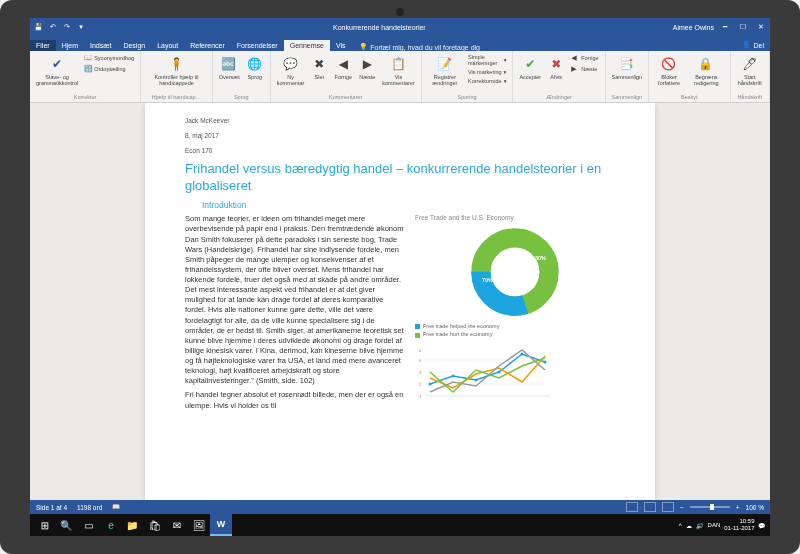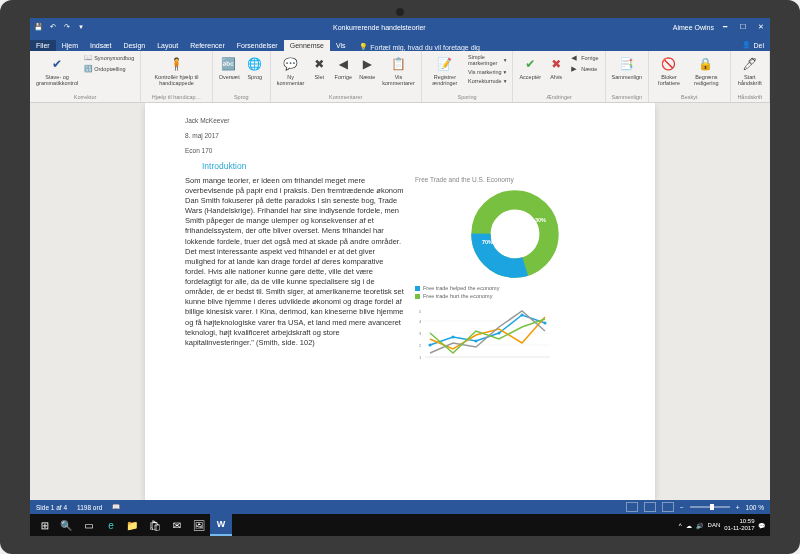--- a/index.html
+++ b/index.html
@@ -267,25 +267,27 @@
         </div>
         <div class="group-label">Håndskrift</div>
       </div>
     </div>
 
     <div class="doc-area">
       <div class="page">
         <div class="meta">Jack McKeever</div>
         <div class="meta">8. maj 2017</div>
         <div class="meta">Econ 170</div>
+        <div class="doc-title-h">Frihandel versus bæredygtig handel – konkurrerende handelsteorier i en globaliseret</div>
         <div class="section-h">Introduktion</div>
         <div class="two-col">
           <div class="col-text">
             <p>Som mange teorier, er ideen om frihandel meget mere overbevisende på papir end i praksis. Den fremtrædende økonom Dan Smith fokuserer på dette paradoks i sin seneste bog, Trade Wars (Handelskrige). Frihandel har sine indlysende fordele, men Smith påpeger de mange ulemper og konsekvenser af et frihandelssystem, der ofte bliver overset. Mens frihandel har lokkende fordele, truer det også med at skade på andre områder.</p>
             <p>Det mest interessante aspekt ved frihandel er at det giver mulighed for at lande kan drage fordel af deres komparative fordel. Hvis alle nationer kunne gøre dette, ville det være fordelagtigt for alle, da de ville kunne specialisere sig i de områder, de er bedst til. Smith siger, at amerikanerne teoretisk set kunne blive hjemme i deres udviklede økonomi og drage fordel af billige kinesisk varer. I Kina, derimod, kan kineserne blive hjemme og få højteknologiske varer fra USA, et land med mere avanceret teknologi, højt kvalificeret arbejdskraft og store kapitalinvesteringer." (Smith, side. 102)</p>
+            <p style="margin-top:4px">Fri handel tegner absolut et rosenrødt billede, men der er også en ulempe. Hvis vi holder os til</p>
           </div>
           <div class="col-chart">
             <div class="chart-title">Free Trade and the U.S. Economy</div>
             <div class="donut">
               <svg viewBox="0 0 42 42">
                 <circle cx="21" cy="21" r="15.9" fill="none" stroke="#78c040" stroke-width="9"></circle>
                 <circle cx="21" cy="21" r="15.9" fill="none" stroke="#1ca4e0" stroke-width="9" stroke-dasharray="30 70" stroke-dashoffset="-45" transform="rotate(-90 21 21)"></circle>
               </svg>
               <div class="val-label" style="top:28px;right:14px">30%</div>
               <div class="val-label" style="top:50px;left:12px">70%</div>

